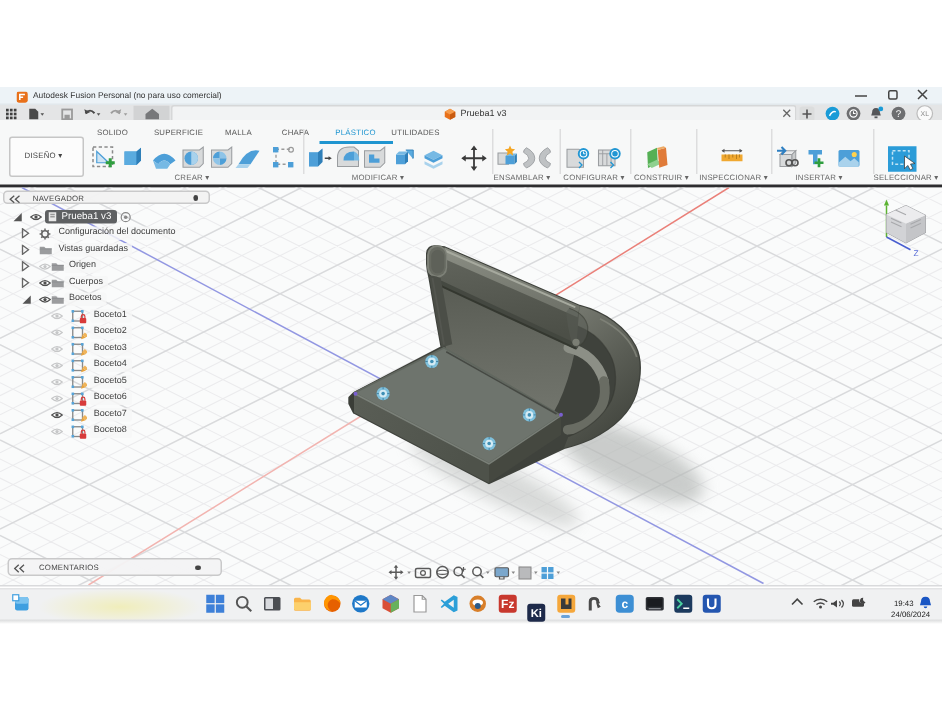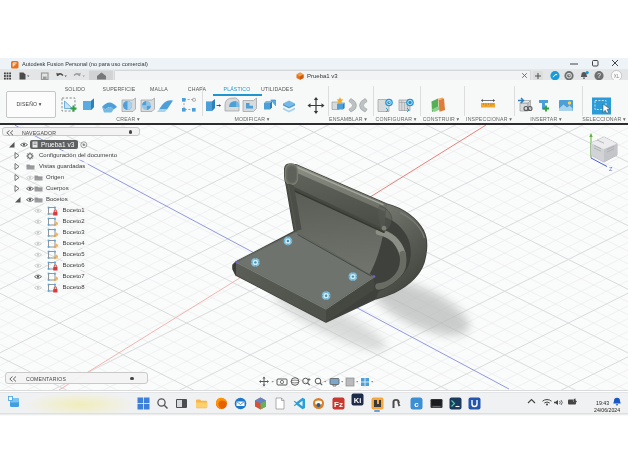--- a/index.html
+++ b/index.html
@@ -595,21 +595,21 @@
       </svg></div>
     <div class="ab" style="left:311.5px;top:395.5px;width:13px;height:13px"><svg width="13" height="13">
         <circle cx="6.5" cy="6.5" r="5.5" fill="#d87f2a"></circle>
         <ellipse cx="6.5" cy="5.8" rx="3.5" ry="2.2" fill="#fff"></ellipse>
         <circle cx="6.5" cy="8" r="2" fill="#2a5a8a"></circle>
       </svg></div>
     <div class="ab" style="left:331.5px;top:395.5px;width:13px;height:13px"><svg width="13" height="13">
         <rect x="0.5" y="0.5" width="12" height="12" rx="2" fill="#c8382e"></rect>
         <text x="6.5" y="9.5" font-size="8" fill="#fff" text-anchor="middle" font-family="Liberation Sans" font-weight="bold">Fz</text>
       </svg></div>
-    <div class="ab" style="left:350.5px;top:392px;width:13px;height:13px"><svg width="13" height="13">
+    <div class="ab" style="left:350.5px;top:402px;width:13px;height:13px"><svg width="13" height="13">
         <rect x="0.5" y="0.5" width="12" height="12" rx="2" fill="#1e2a4a"></rect>
         <text x="6.5" y="9.5" font-size="7.5" fill="#fff" text-anchor="middle" font-family="Liberation Sans" font-weight="bold">Ki</text>
       </svg></div>
     <div class="ab" style="left:370.5px;top:395.5px;width:13px;height:13px"><svg width="13" height="13">
         <rect x="0.5" y="0.5" width="12" height="12" rx="2" fill="#f5a73b"></rect>
         <path d="M3 3 h3 v4 h2 v-4 h2 v7 h-7 z" fill="#3a3a3a"></path>
       </svg></div>
     <div class="ab" style="left:389.5px;top:395.5px;width:13px;height:13px"><svg width="13" height="13">
         <path d="M2.5 11 V5 q0 -3 3.5 -3 q3.5 0 3.5 3 l0.5 1 l-1 0.5 l1.5 2 l-2 1 l-1 -3.5 V5 q0 -1.2 -1.5 -1.2 q-1.5 0 -1.5 1.2 v6 z" fill="#4a4a4a"></path>
       </svg></div>

